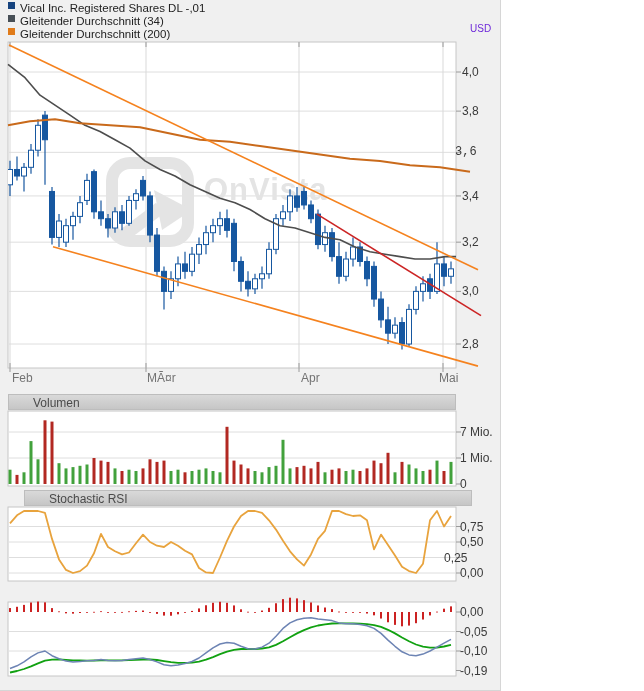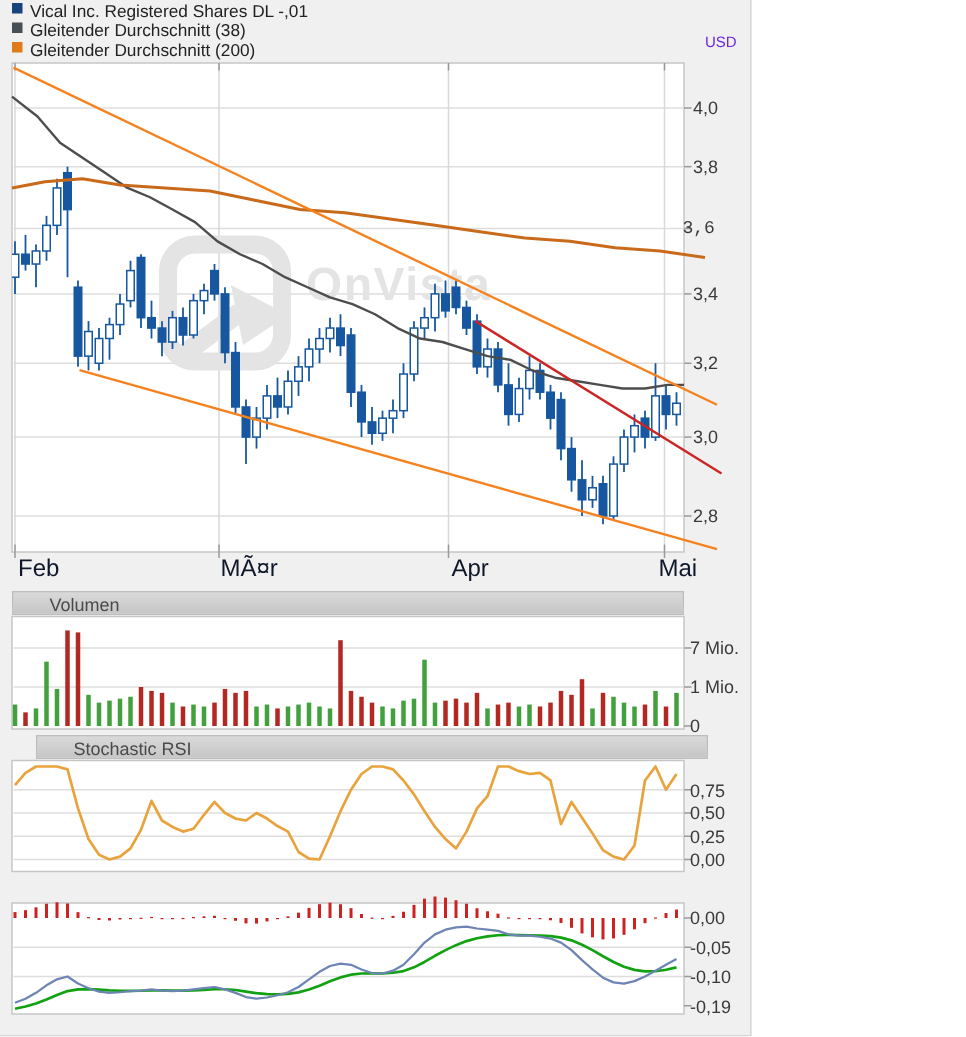--- a/index.html
+++ b/index.html
@@ -19,36 +19,36 @@
   #macd-svg{left:8px;top:602px;}
   .panel-header{position:absolute;left:8px;width:448px;height:16px;
      background:linear-gradient(180deg,#d9d9d9 0%,#c6c6c6 100%);
      border:1px solid #bdbdbd;box-sizing:border-box;
      font-size:12px;color:#4a4a4a;line-height:16px;padding-left:24px;}
   #vol-header{top:394px;}
   #stoch-header{top:490px;margin-left:16px;}
   #macd-header{top:585px;}
   .ylab{position:absolute;left:462px;transform:translateY(-50%);
         font-size:12px;color:#3a3a3a;white-space:nowrap;}
-  .xlab{position:absolute;top:371px;font-size:16px;color:#0f172a;white-space:nowrap;}
+  .xlab{position:absolute;top:371px;font-size:12px;color:#737373;white-space:nowrap;}
 </style>
 </head>
 <body>
 
 <div class="stage">
   <div class="chart-region">
 
     <div class="legend">
       <div class="legend-row">
         <span class="legend-swatch" style="background: rgb(22, 67, 126);"></span>
         <span class="legend-label">Vical Inc. Registered Shares DL -,01</span>
       </div>
       <div class="legend-row">
         <span class="legend-swatch" style="background: rgb(71, 79, 86);"></span>
-        <span class="legend-label">Gleitender Durchschnitt (38)</span>
+        <span class="legend-label">Gleitender Durchschnitt (34)</span>
       </div>
       <div class="legend-row">
         <span class="legend-swatch" style="background: rgb(224, 123, 26);"></span>
         <span class="legend-label">Gleitender Durchschnitt (200)</span>
       </div>
     </div>
 
     <div class="usd">USD</div>
 
     <svg id="main-svg" width="478" height="334">
@@ -398,20 +398,20 @@
       <div class="ylab" style="left: 462px; top: 344px;">2,8</div>
       <div class="xlab" style="left: 12px;">Feb</div>
       <div class="xlab" style="left: 147px;">MÃ¤r</div>
       <div class="xlab" style="left: 301px;">Apr</div>
       <div class="xlab" style="left: 439px;">Mai</div>
       <div class="ylab" style="left: 460px; top: 432px;">7 Mio.</div>
       <div class="ylab" style="left: 460px; top: 458px;">1 Mio.</div>
       <div class="ylab" style="left: 460px; top: 484px;">0</div>
       <div class="ylab" style="left: 460px; top: 526.5px;">0,75</div>
       <div class="ylab" style="left: 460px; top: 542px;">0,50</div>
-      <div class="ylab" style="left: 460px; top: 557.5px;">0,25</div>
+      <div class="ylab" style="left: 444px; top: 557.5px;">0,25</div>
       <div class="ylab" style="left: 460px; top: 573px;">0,00</div>
       <div class="ylab" style="left: 460px; top: 612px;">0,00</div>
       <div class="ylab" style="left: 460px; top: 631.5px;">-0,05</div>
       <div class="ylab" style="left: 460px; top: 651px;">-0,10</div>
       <div class="ylab" style="left: 460px; top: 670.5px;">-0,19</div>
     </div>
 </div>
 
 </body></html>

